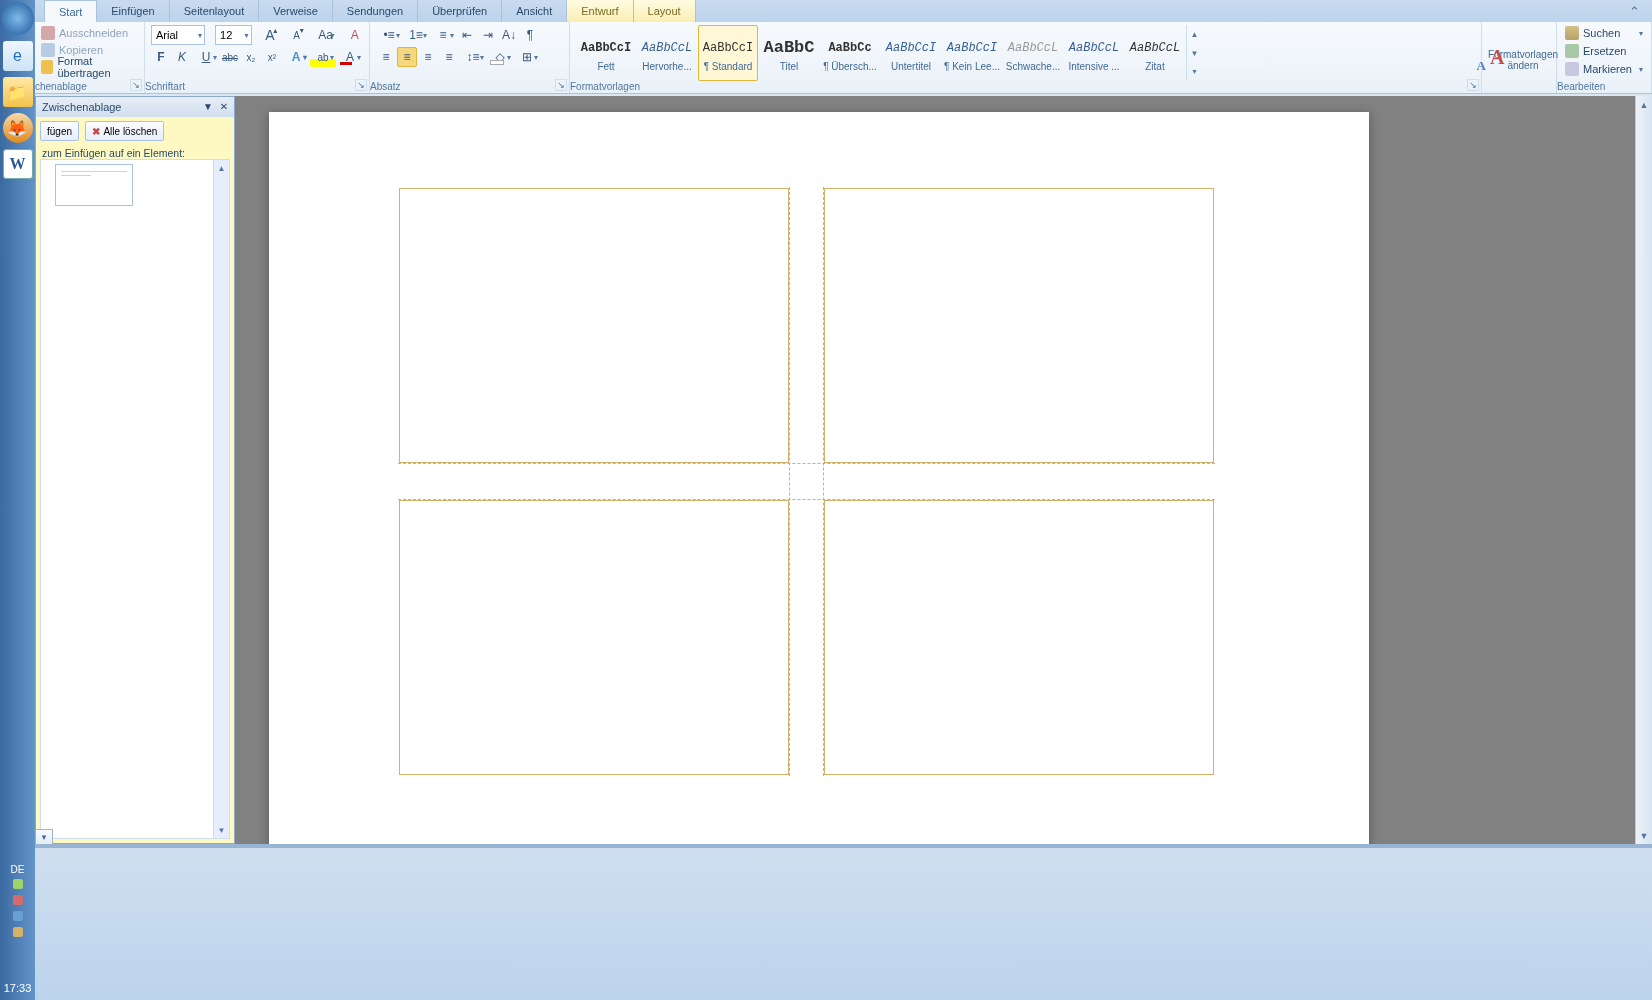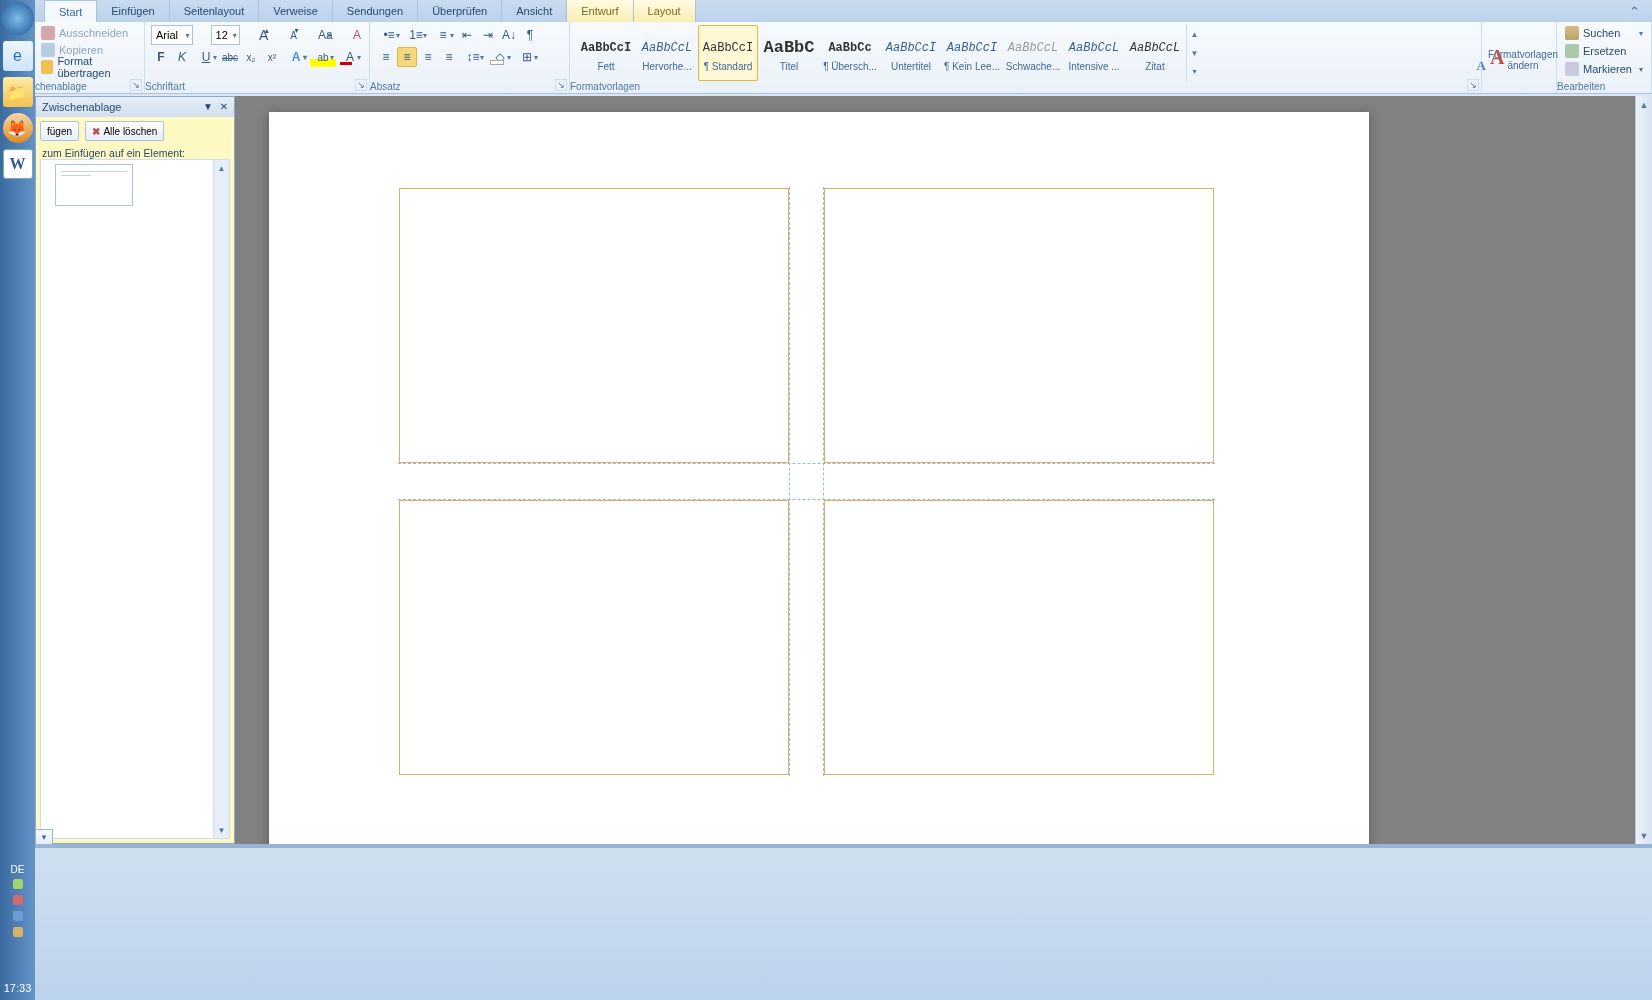--- a/index.html
+++ b/index.html
@@ -38,21 +38,21 @@
 
 .clip-group { width: 110px; font-size: 11px; color: #2a4a6d; }
 .clip-item { display: flex; align-items: center; gap: 4px; height: 17px; cursor: pointer; }
 .clip-icon { width: 14px; height: 14px; display: inline-block; background: #c9a96a; border-radius: 2px; }
 .clip-icon.copy { background: #b8cde4; }
 .clip-icon.scut { background: #d4a8a8; }
 .clip-icon.br { background: #f0c050; }
 .clip-item.dis { color: #8ea4bf; }
 
 .font-group { width: 225px; }
-.font-row1 { display: flex; gap: 18px; padding-top:1px; }
+.font-row1 { display: flex; gap: 10px; padding-top:1px; }
 .font-combo { height: 20px; border: 1px solid #a9c3de; background: #fff; font-size: 11px; display: flex; align-items: center; padding: 0 4px; cursor: pointer; position: relative; }
 .font-combo .arrow, .sm-arrow { position: absolute; right: 2px; color: #5478a0; font-size: 8px; }
 .fc-name { width: 63px;} .fc-size { width: 42px; }
 .sm-btn { width: 20px; height: 20px; display: inline-flex; align-items: center; justify-content: center; font-size: 12px; color: #3a5a80; cursor: pointer; border-radius: 2px; position: relative; }
 .font-row2 { display: flex; gap: 1px; margin-top: 2px; }
 .sm-btn.b { font-weight: bold; } .sm-btn.i { font-style: italic; } .sm-btn.u { text-decoration: underline; }
 .sm-btn.abc { text-decoration: line-through; font-size:10px;}
 .sm-btn.sub { font-size: 10px;} .sm-btn.sup { font-size: 10px; }
 .sm-btn.hl { width:26px; background: linear-gradient(transparent 60%, #ffff00 60%); }
 .sm-btn.fc { width:26px; position: relative; }

